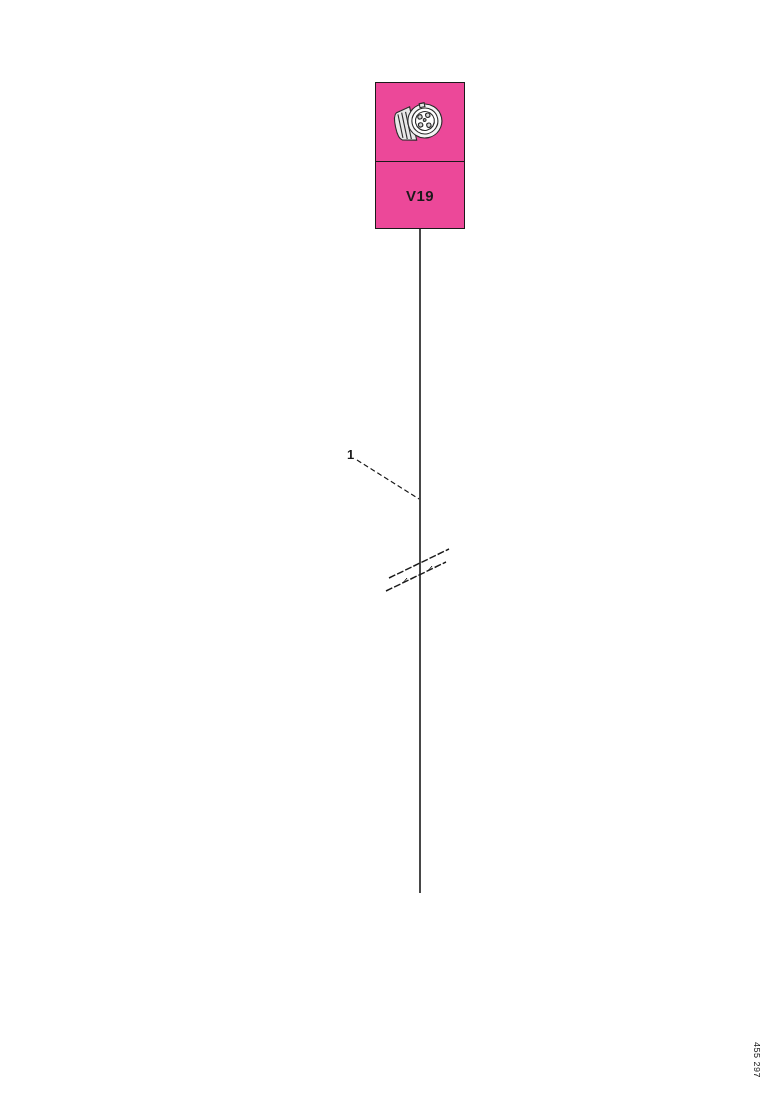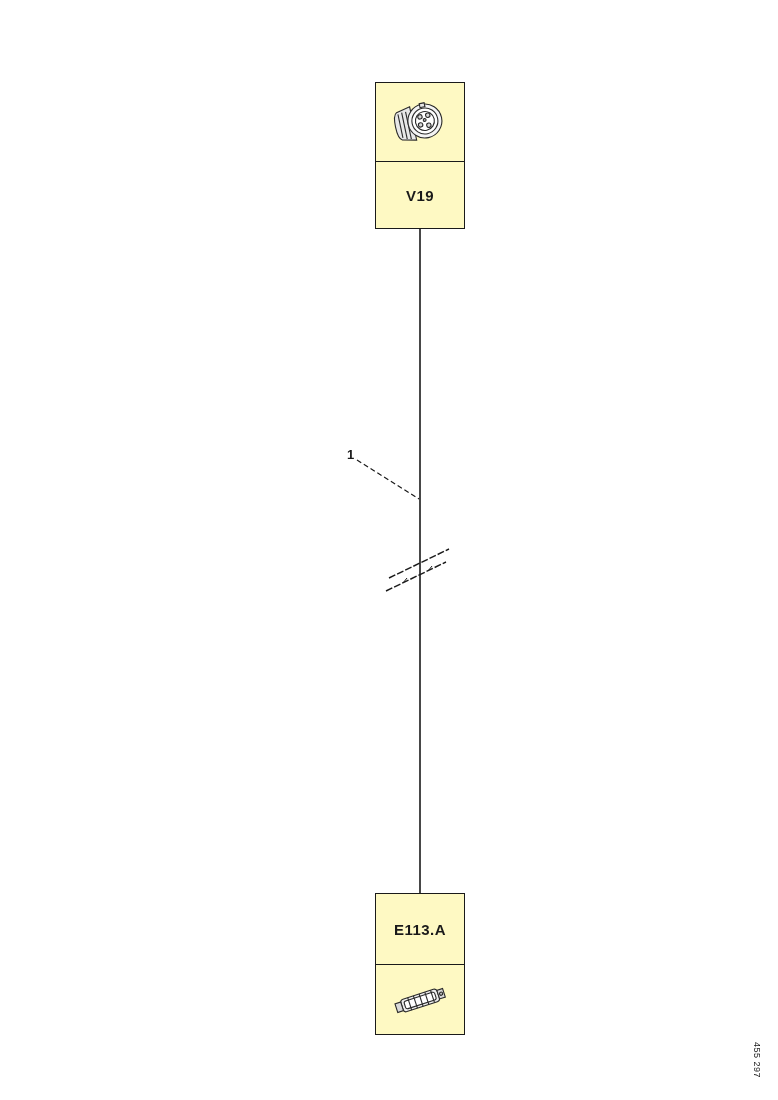--- a/index.html
+++ b/index.html
@@ -20,21 +20,21 @@
     position: absolute;
     left: 0;
     top: 0;
     width: 778px;
     height: 1100px;
   }
   .component-box {
     position: absolute;
     width: 90px;
     border: 1.5px solid #1a1a1a;
-    background: #fef9c3;
+    background: #ec4899;
     display: flex;
     flex-direction: column;
     box-sizing: border-box;
     justify-content: center;
   }
   .component-box .cell {
     display: flex;
     align-items: center;
     justify-content: center;
     box-sizing: border-box;
@@ -133,44 +133,18 @@
             <rect x="36" y="14" width="5" height="4" fill="#e8e8e8"></rect>
           </g>
         </svg>
       </span>
     </div>
     <div class="cell label-cell">
       <span class="component-label">V19</span>
     </div>
   </div>
 
-  <div class="component-box box-bottom">
-    <div class="cell label-cell">
-      <span class="component-label">E113.A</span>
-    </div>
-    <div class="cell icon-cell">
-      <span class="icon-wrap">
-        <svg width="70" height="56" viewBox="0 0 70 56" xmlns="http://www.w3.org/2000/svg" fill="none" stroke="#2a2a2a" stroke-width="1.1">
-          <g transform="rotate(-18 35 28)">
-
-            <rect x="16" y="22" width="38" height="13" rx="3" fill="#ededed"></rect>
-            <rect x="19" y="24.5" width="32" height="8" rx="2" fill="#ffffff"></rect>
-
-            <line x1="24" y1="22" x2="24" y2="35"></line>
-            <line x1="30" y1="22" x2="30" y2="35"></line>
-            <line x1="36" y1="22" x2="36" y2="35"></line>
-            <line x1="42" y1="22" x2="42" y2="35"></line>
-            <line x1="48" y1="22" x2="48" y2="35"></line>
-
-            <rect x="10" y="24" width="6" height="9" fill="#d9d9d9"></rect>
-            <rect x="54" y="24" width="6" height="9" fill="#d9d9d9"></rect>
-            <circle cx="57" cy="28.5" r="1.6" fill="#bcbcbc"></circle>
-          </g>
-        </svg>
-      </span>
-    </div>
-  </div>
 
   <span class="wire-label">1</span>
 
   <span class="footer-code">455 297</span>
 
 </div>
 
 </body></html>

